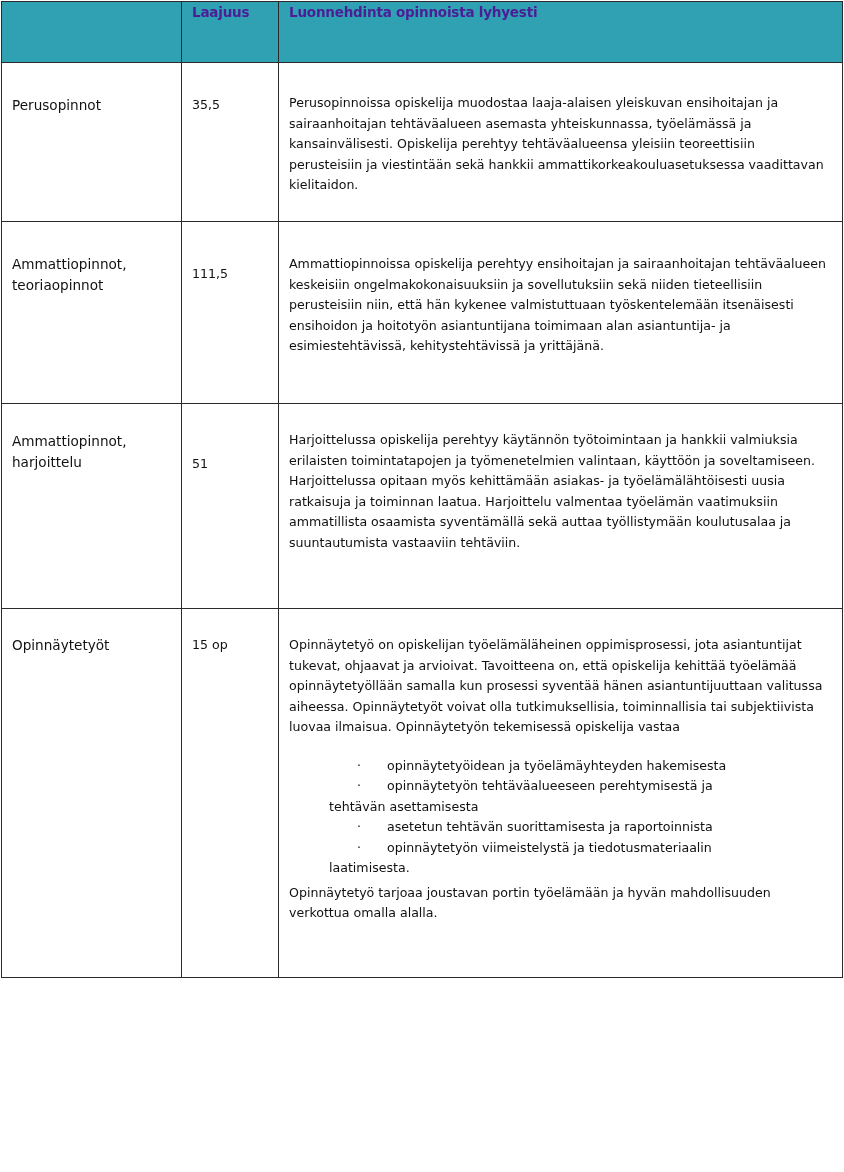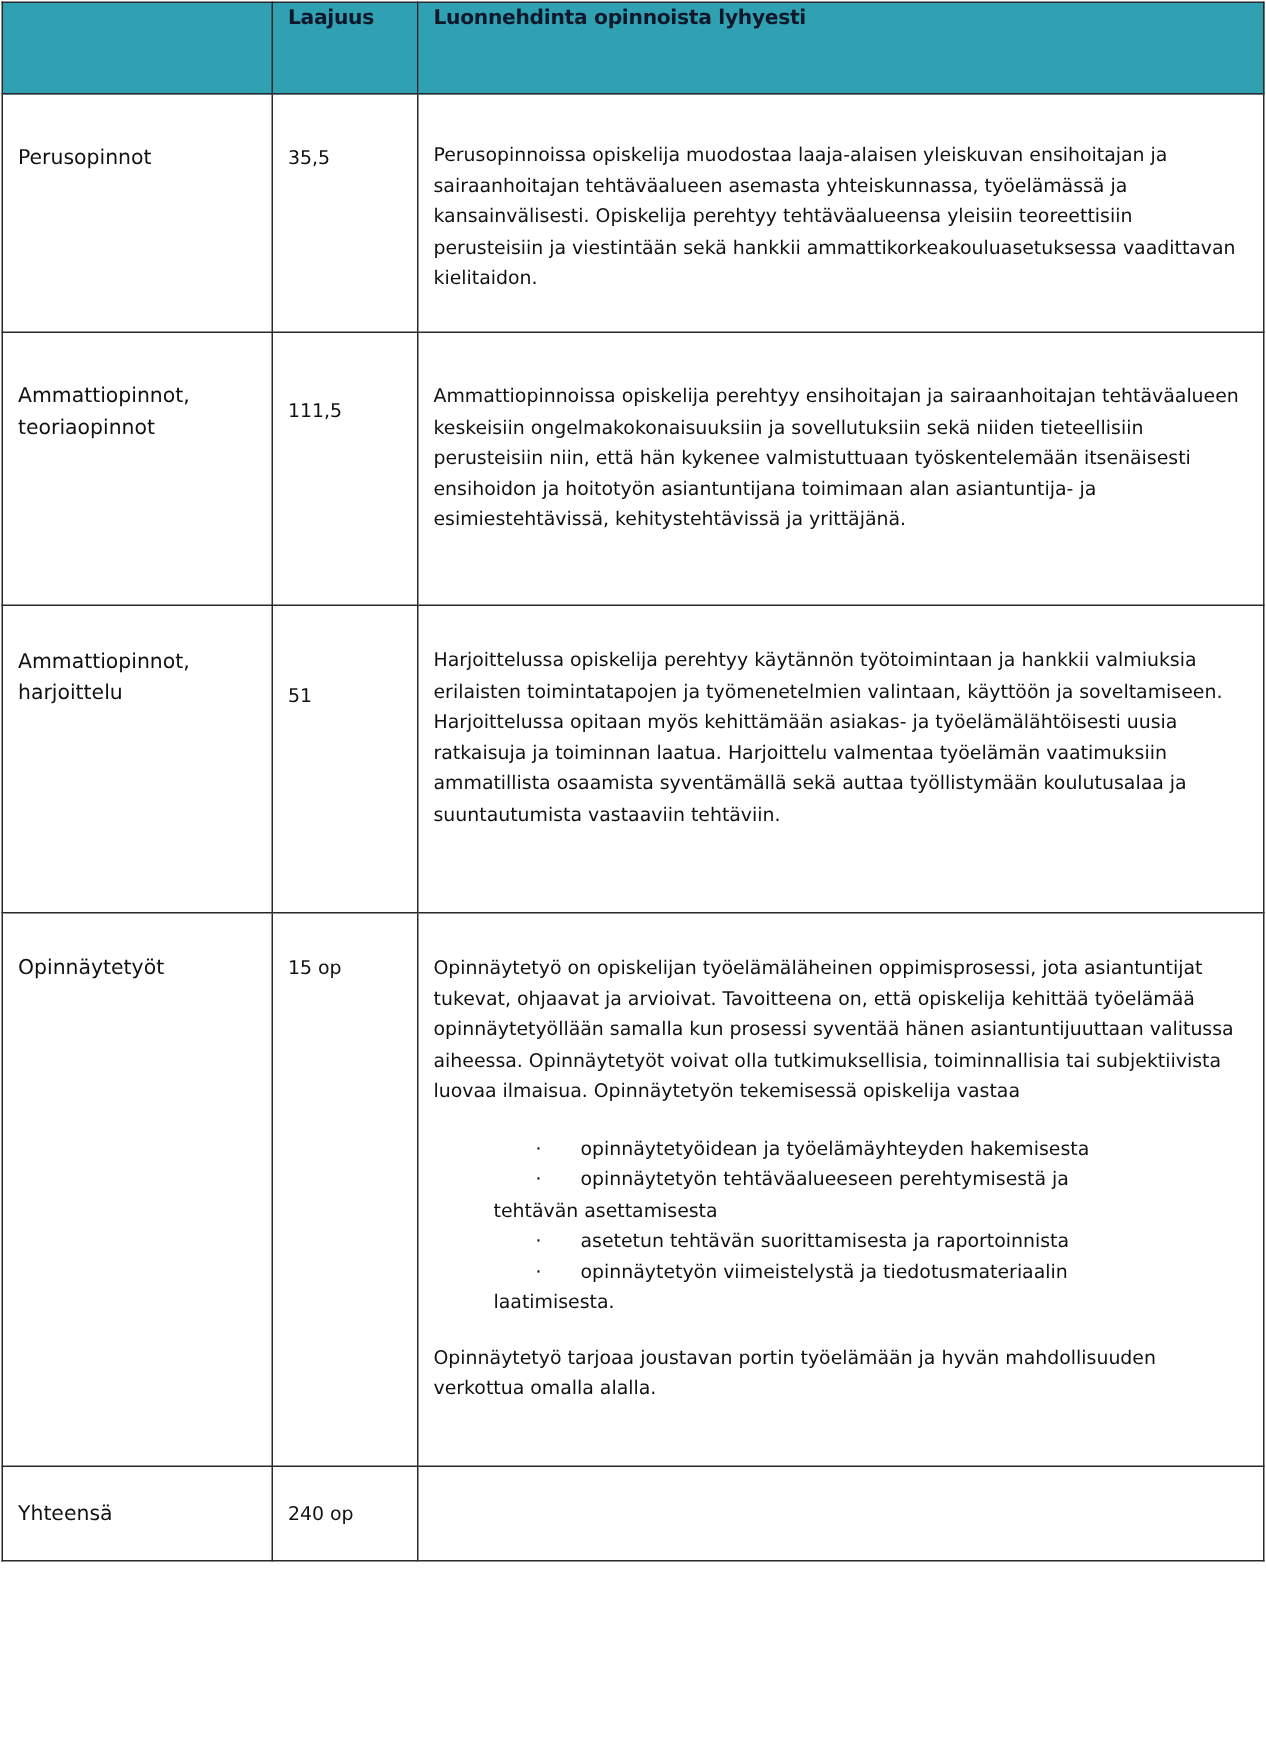--- a/index.html
+++ b/index.html
@@ -10,37 +10,37 @@
     font-size: 12.6px; line-height: 20.5px;
   }
   table.studies td, table.studies th {
     border: 1.5px solid #2a2a2a; vertical-align: top; text-align: left;
     padding: 0 10px;
   }
   col.c1 { width: 180px; }
   col.c2 { width: 97px; }
   col.c3 { width: 564px; }
   thead th {
-    background: #2fa1b3; color: #0f172a; font-weight: bold; font-size: 13.5px;
+    background: #2fa1b3; color: #4c1d95; font-weight: bold; font-size: 13.5px;
     height: 60px; vertical-align: middle; padding-top: 0; letter-spacing: -0.2px;
   }
   thead th.blank { background: #2fa1b3; }
   tbody td.name { font-weight: normal; font-size: 13.6px; }
   tbody td .cell { padding-top: 30px; }
   tbody td.name .cell, tbody td.ects .cell { padding-top: 32px; }
   tr.r1 td { height: 158px; }
   tr.r2 td { height: 181px; }
   tr.r3 td { height: 204px; }
   tr.r4 td { height: 368px; }
   tr.r5 td { height: 129px; }
   tr.r6 td { height: 62px; }
   tr.r6 td { vertical-align: middle; }
   tr.r6 td .cell { padding-top: 0; }
   .desc p { margin: 0; }
-  ul.bullets { list-style: none; margin: 18px 0 16px 0; padding: 0; }
+  ul.bullets { list-style: none; margin: 18px 0 4px 0; padding: 0; }
   ul.bullets li { margin: 0; padding: 0; }
   ul.bullets li .first { padding-left: 68px; display: block; }
   ul.bullets li .bullet { display: inline-block; width: 30px; }
   ul.bullets li .wrap { display: block; padding-left: 68px; }
 </style>
 </head>
 <body>
 
 <table class="studies">
   <colgroup>
@@ -124,25 +124,14 @@
               </li>
             <li>
                 <span class="first"><span class="bullet">·</span><span>opinnäytetyön viimeistelystä ja tiedotusmateriaalin</span></span>
                 <span class="wrap" style="padding-left:40px">laatimisesta.</span>
               </li>
           </ul>
           <p>Opinnäytetyö tarjoaa joustavan portin työelämään ja hyvän mahdollisuuden verkottua omalla alalla.</p>
         </div>
       </td>
     </tr>
-    <tr class="r6">
-      <td class="name">
-          <div class="cell">Yhteensä</div>
-        </td>
-      <td class="ects">
-          <div class="cell">240 op</div>
-        </td>
-      <td class="desc">
-          <div class="cell"></div>
-        </td>
-    </tr>
   </tbody>
 </table>
 
 </body></html>

